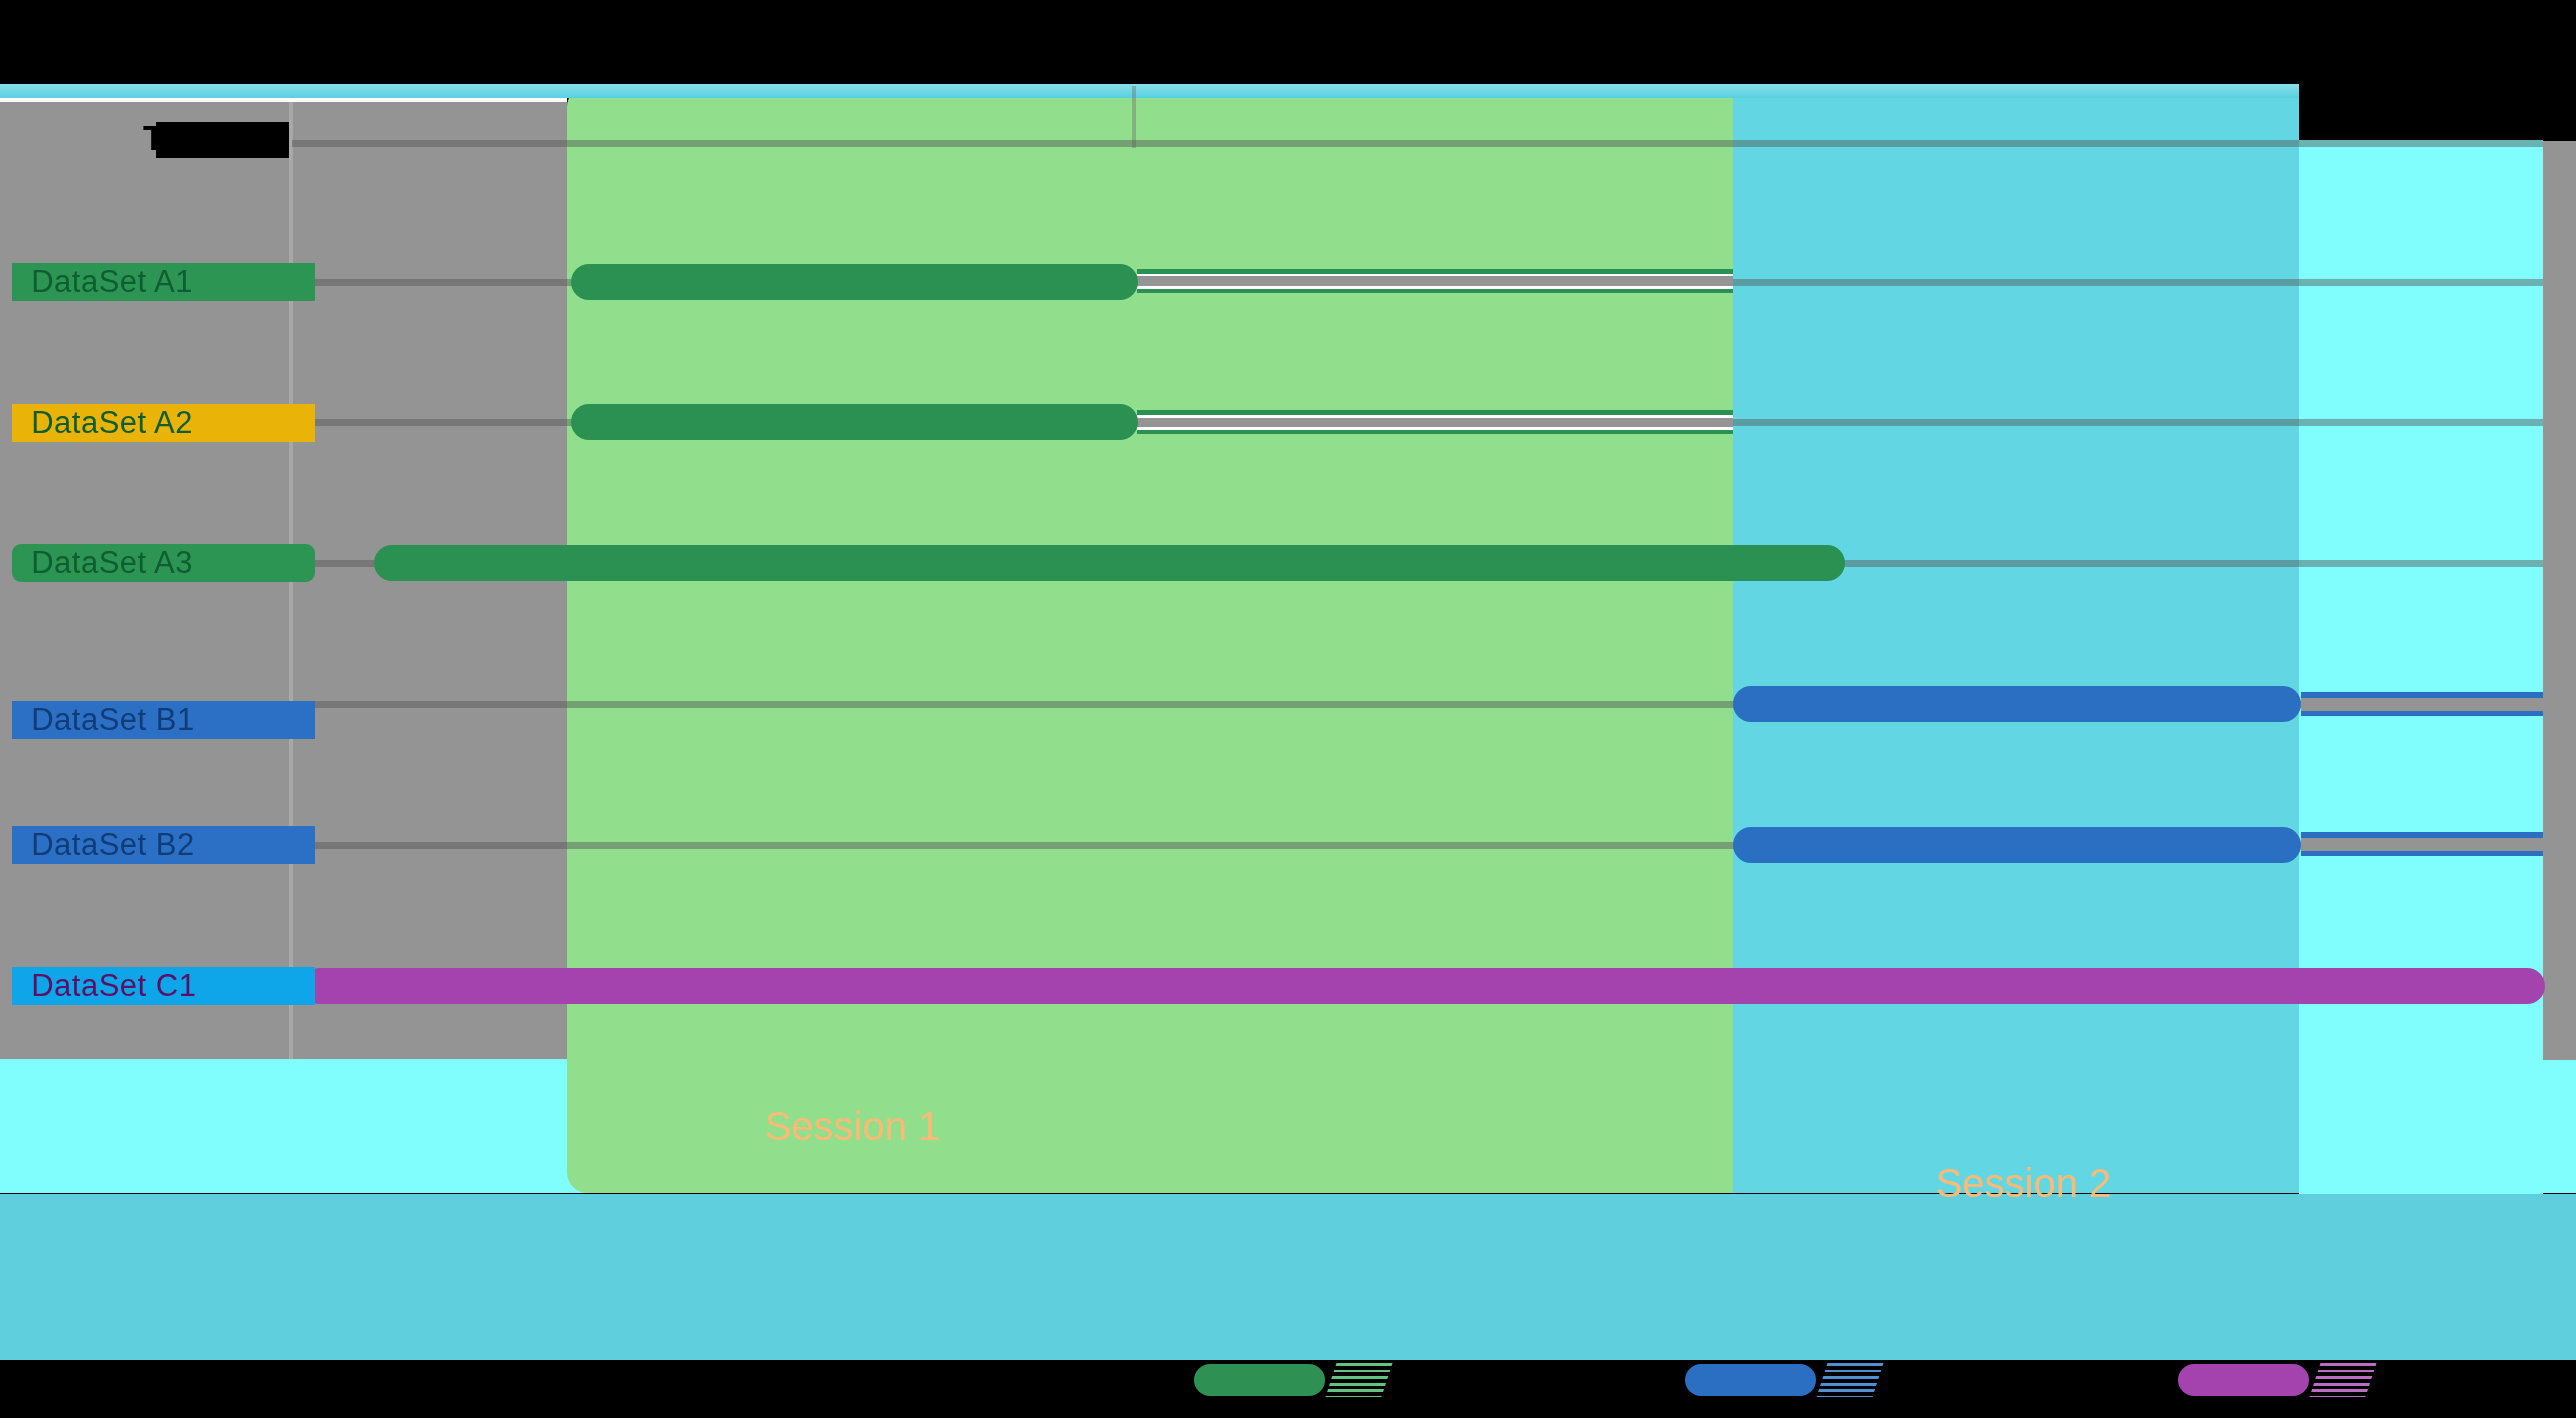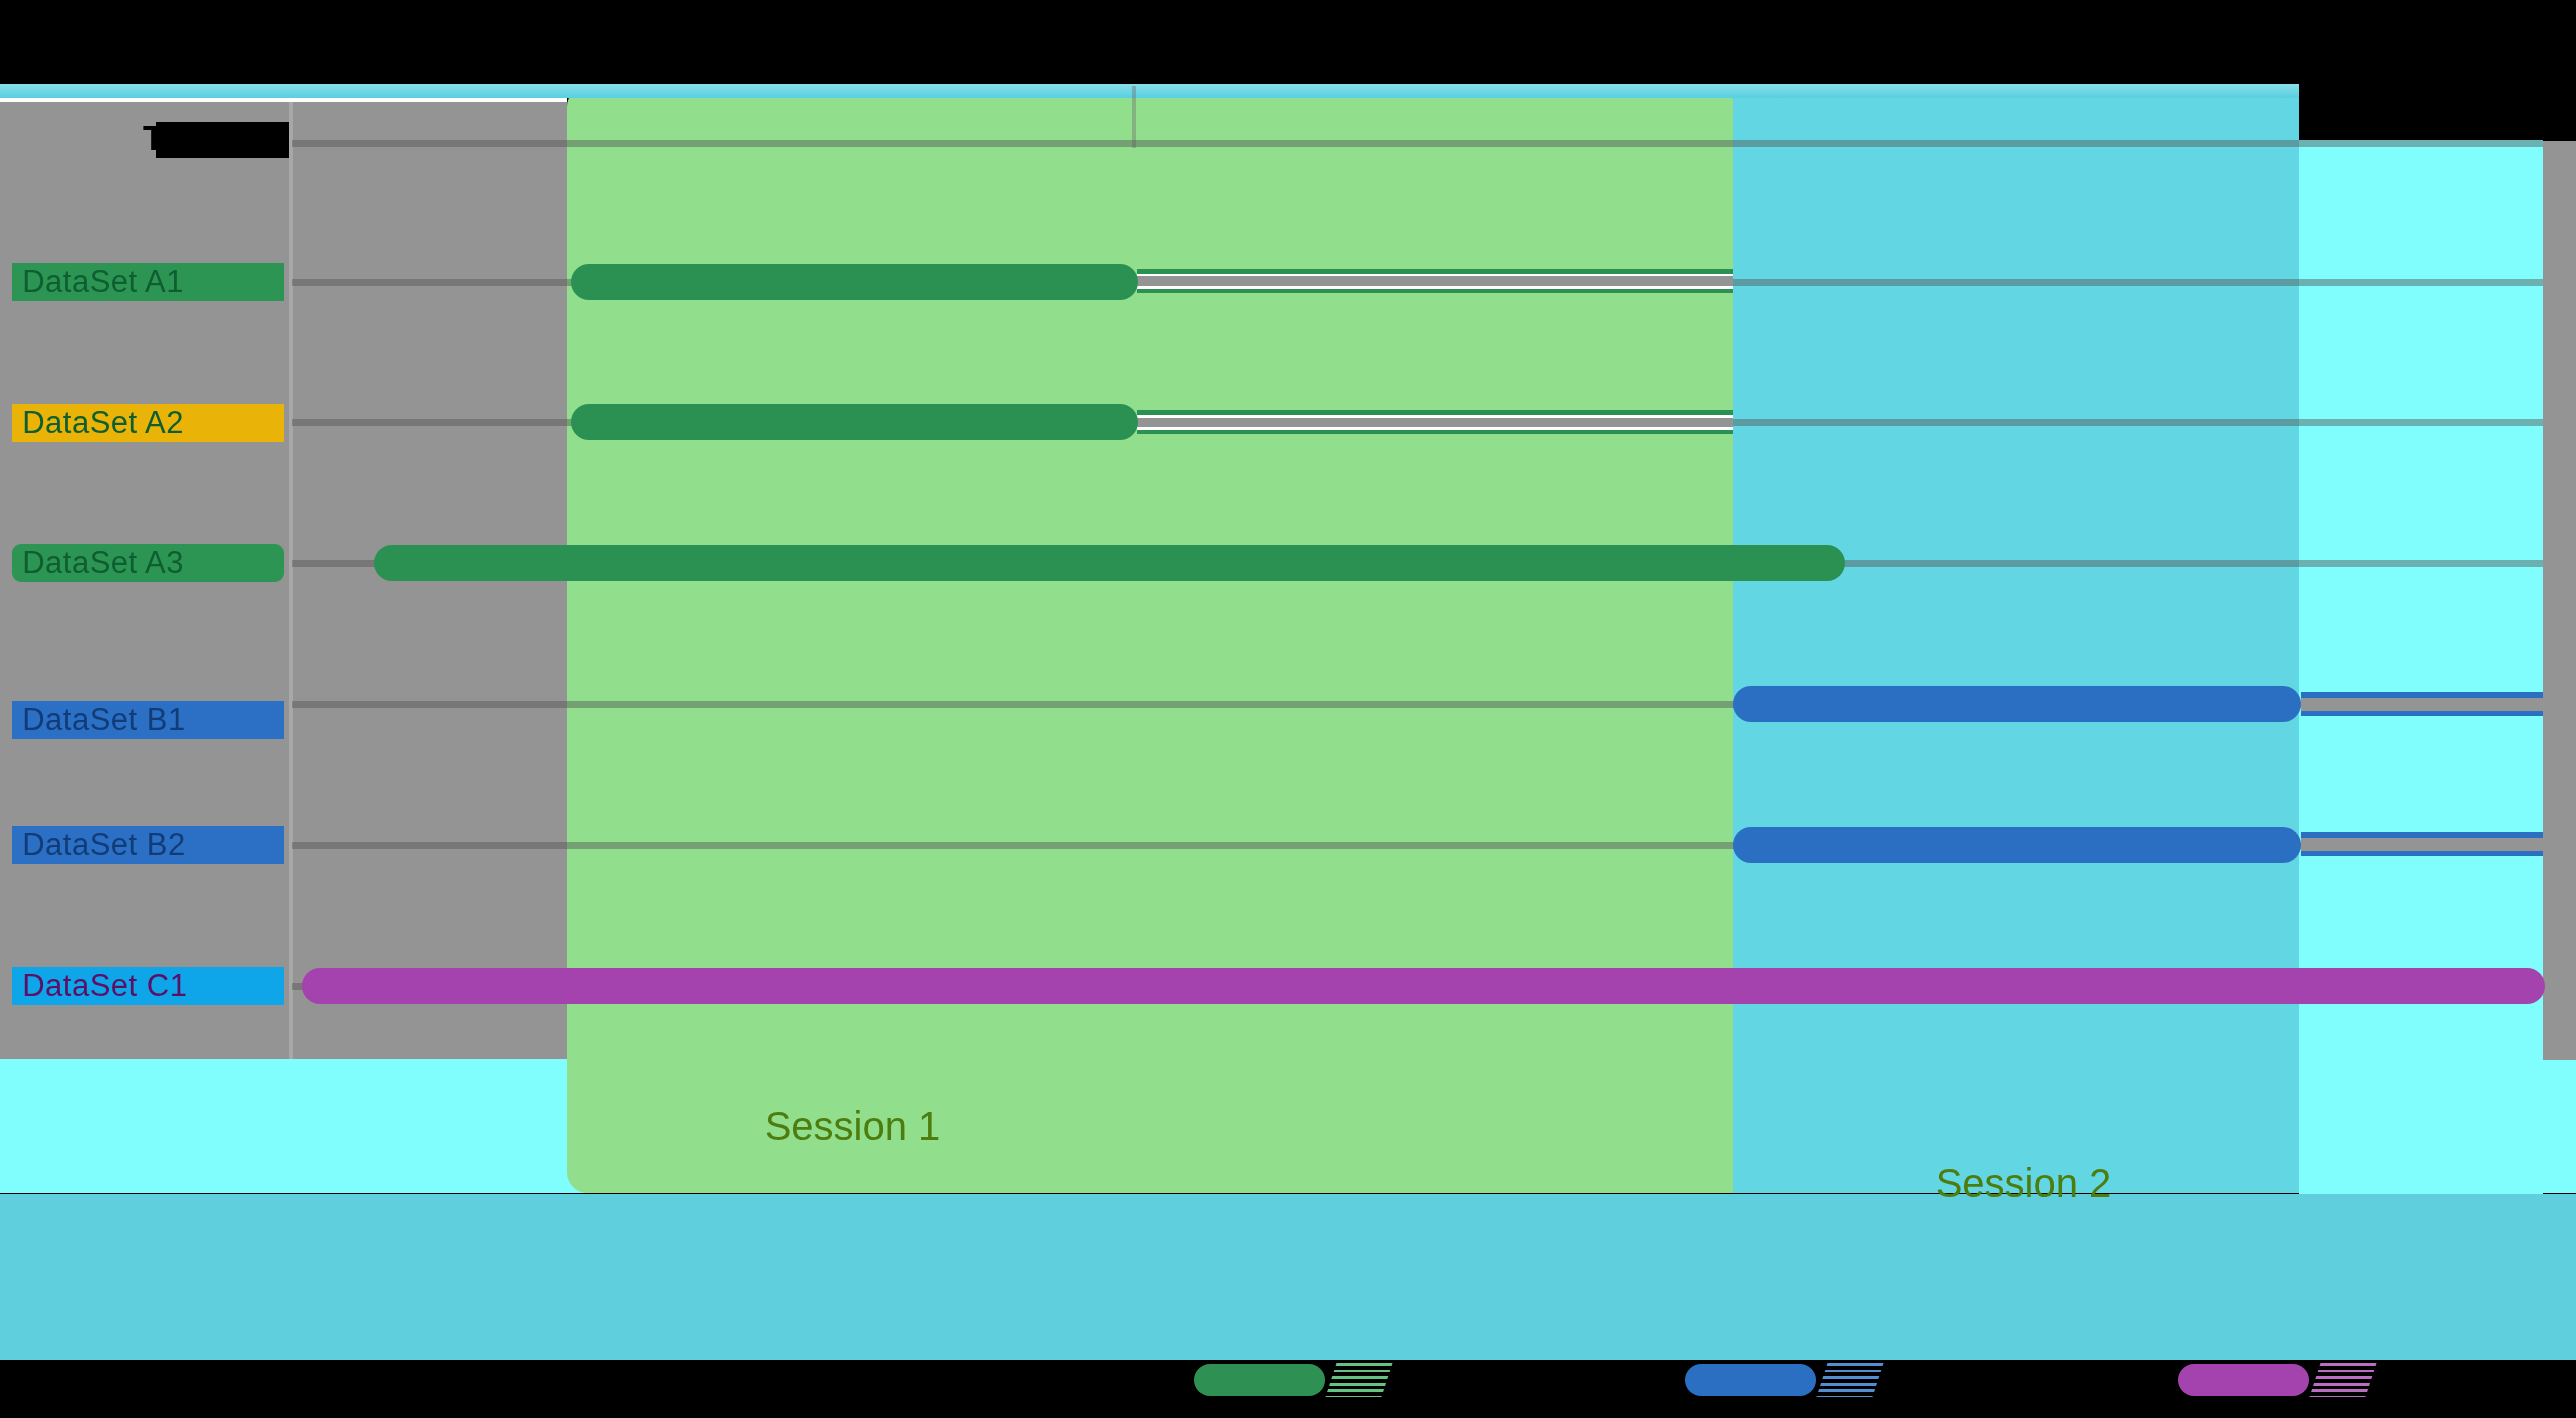--- a/index.html
+++ b/index.html
@@ -1,23 +1,23 @@
 <!DOCTYPE html>
 <html style="font-size:15px"><head>
 <meta charset="utf-8">
 <style>
   html,body{margin:0;padding:0;background:#000;}
   #canvas{position:relative;width:2576px;height:1419px;background:#000;overflow:hidden;
           font-family:"Liberation Sans", sans-serif;}
   .abs{position:absolute;}
-  .rowlabel{height:38px;width:272px;display:flex;align-items:center;padding-left:10px;
+  .rowlabel{height:38px;width:303px;display:flex;align-items:center;padding-left:19px;
             box-sizing:border-box;font-size:31px;letter-spacing:0.5px;}
   .bar{height:36px;border-radius:18px;}
   .gridline{height:6.6px;background:rgba(85,85,85,0.45);}
-  .session-label{width:319px;text-align:center;font-size:40px;color:#4d7c0f;}
+  .session-label{width:319px;text-align:center;font-size:40px;color:#fdba74;}
   .legend-pill{width:131px;height:32px;border-radius:16px;}
   .legend-streak{width:56px;height:34px;transform:skewX(-18deg);opacity:0.9;}
 </style>
 </head>
 <body>
 
 <div id="canvas">
 
   <div class="abs" style="left:0;top:1059px;width:2576px;height:134px;background:#80FEFE;"></div>
 

